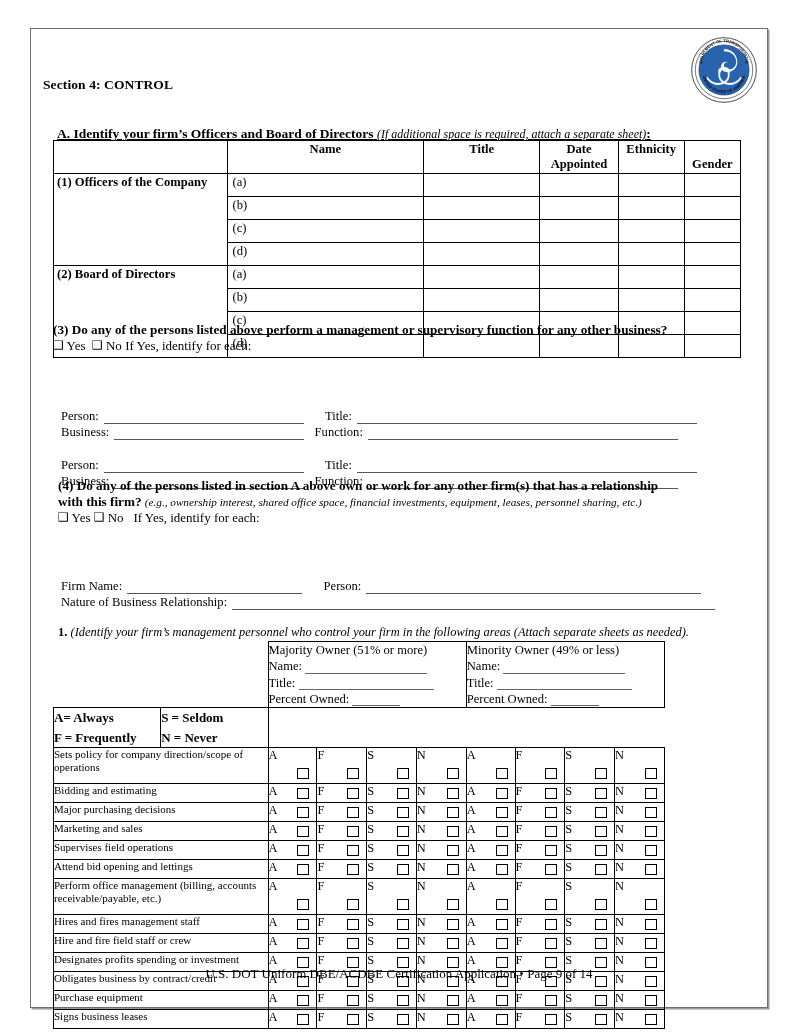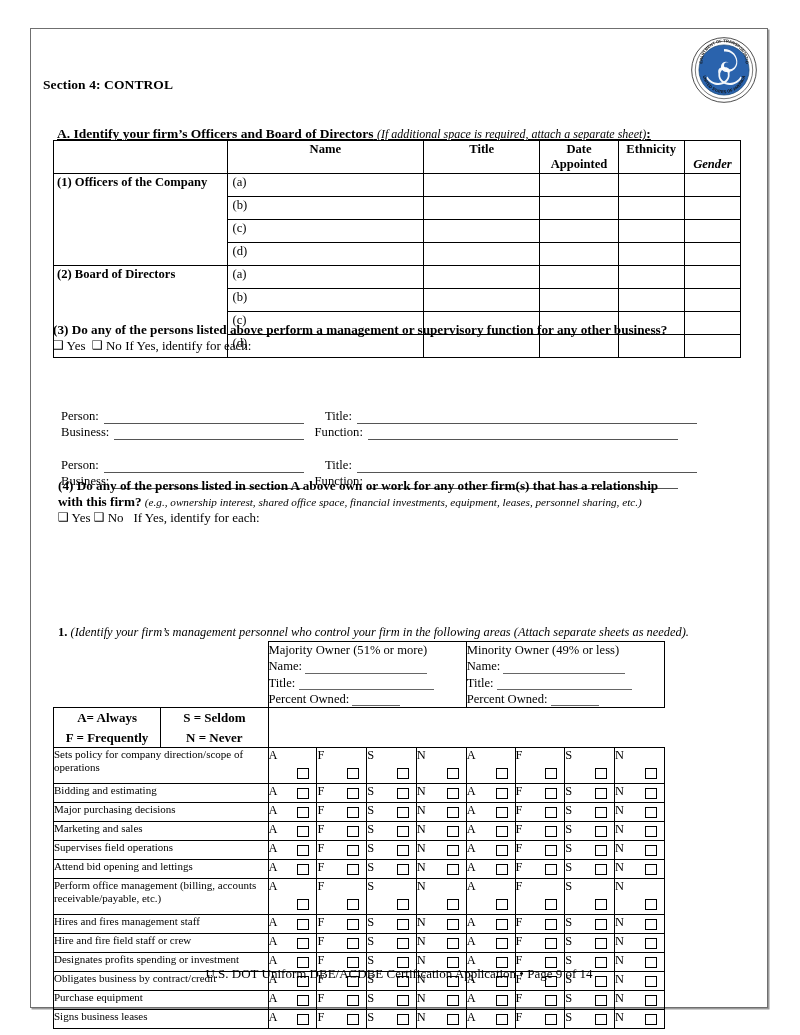--- a/index.html
+++ b/index.html
@@ -88,21 +88,21 @@
     font-weight: bold;
     font-size: 12.6px;
     padding-left: 3px;
   }
   #officers td.letter { padding-left: 5px; }
   .c1 { width: 173px; }
   .c2 { width: 196px; }
   .c3 { width: 116px; }
   .c4 { width: 78px; }
   .c5 { width: 66px; }
-  .c6 { width: 56px; font-style: italic; }
+  .c6 { width: 56px; }
 
   
   .q {
     position: absolute;
     font-size: 13.2px;
     font-weight: bold;
     line-height: 1.22;
   }
   .q .ital-small {
     font-style: italic;
@@ -166,21 +166,20 @@
     border: 1px solid #000;
     padding: 0;
     vertical-align: top;
   }
   td.legend {
     font-weight: bold;
     font-size: 13px;
     padding: 6px 0 6px 8px;
     line-height: 1.48;
     vertical-align: middle;
-    text-align: center;
   }
   td.ownerhdr {
     font-size: 12.6px;
     padding: 2px 5px 2px 6px;
     line-height: 1.30;
     vertical-align: top;
   }
   td.ownerhdr .oline {
     display: inline-block;
     border-bottom: 1px solid #666;
@@ -399,20 +398,32 @@
       </div>
       <div class="cbline">
         <span class="wcb">❑</span>
         <span>Yes</span>
         <span class="wcb">❑</span>
         <span>No</span>&nbsp;&nbsp;
         <span>If Yes, identify for each:</span>
       </div>
     </div>
 
+    <div class="fillblock" style="left:30px; top:550px; width:690px;">
+      <span class="frow">
+        <span class="flabel">Firm Name:</span>
+        <span class="fline" style="width:175px"></span>
+        <span class="flabel" style="margin-left:16px">Person:</span>
+        <span class="fline" style="width:335px"></span>
+      </span>
+      <span class="frow">
+        <span class="flabel">Nature of Business Relationship:</span>
+        <span class="fline" style="width:483px"></span>
+      </span>
+    </div>
 
     <div class="subB" style="left:27px; top:596px;">
       <span>1.</span>
       <span class="ital">(Identify your firm’s management personnel who control your firm in the following areas (Attach separate sheets as needed).</span>
     </div>
 
     <table id="duties">
       <tbody>
           <tr>
         <td class="blankcell" colspan="1" style="width:112px"></td>

